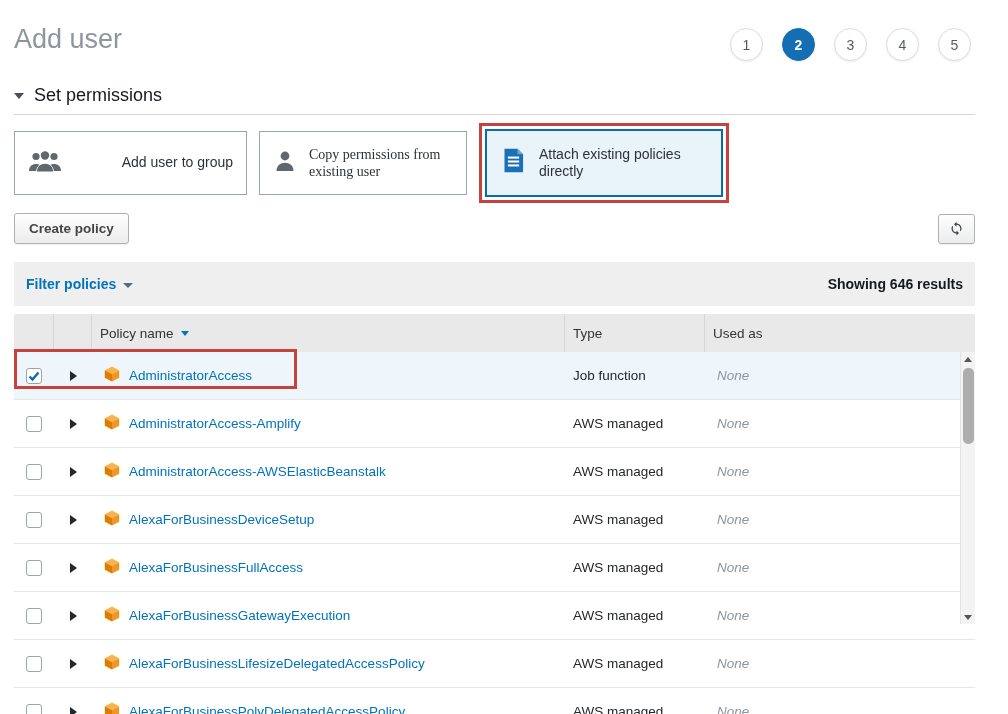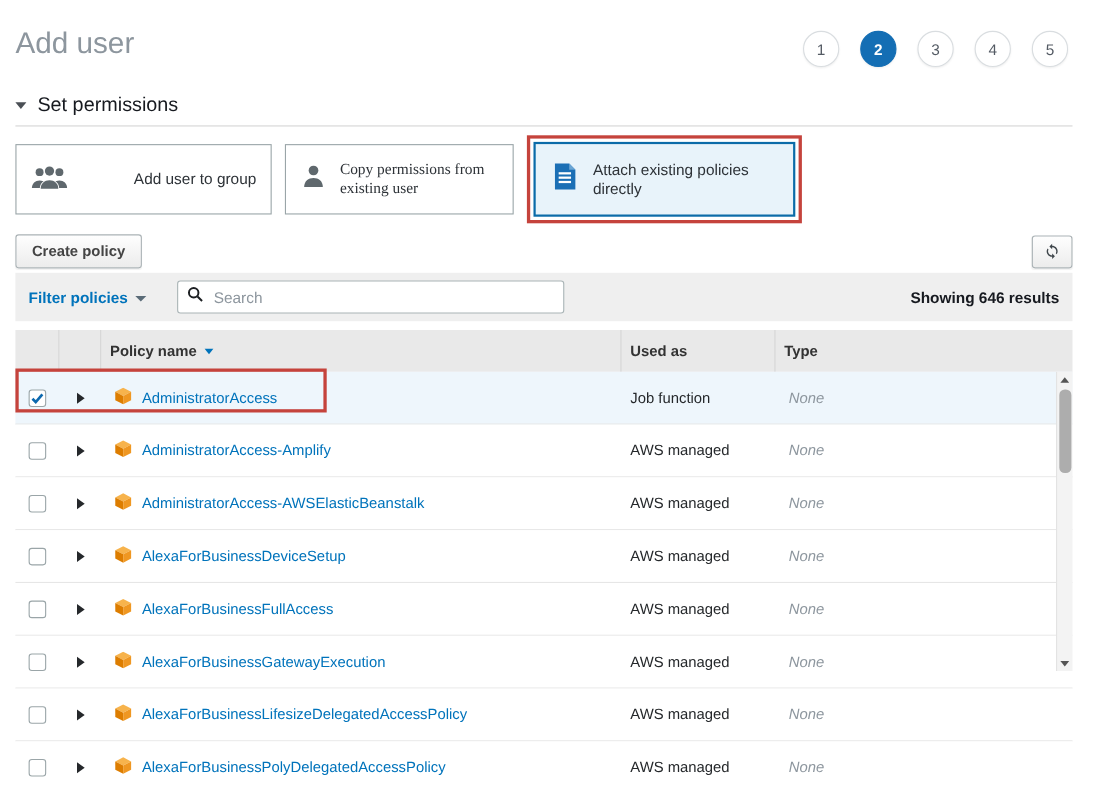--- a/index.html
+++ b/index.html
@@ -46,40 +46,40 @@
   .btn {
     background:linear-gradient(#fefefe,#ececec); border:1px solid #aab2b5;
     border-radius:3px; padding:7px 14px; font-weight:bold; font-size:13.5px;
     color:#444; cursor:pointer; box-shadow:0 1px 1px rgba(0,0,0,.06);
     font-family:"Liberation Sans", sans-serif;
   }
   .icon-btn { padding:6px 10px 4px; }
 
   
   .filter-bar {
-    margin-top:4px; background:#efefef; height:44px;
-    display:flex; align-items:center; padding:0 12px;
+    margin-top:18px; background:#efefef; height:44px;
+    display:flex; align-items:center; padding:0 12px;gap:33px;
   }
   .filter-link { color:#0073bb; font-weight:bold; font-size:14px; display:flex; align-items:center; gap:7px; cursor:pointer; }
   .chev-down { width:0; height:0; border-left:5px solid transparent; border-right:5px solid transparent; border-top:5px solid #5a6b77; margin-top:2px; }
   .search-box {
     margin-left:28px; background:#fff; border:1px solid #a9b4b6; border-radius:3px;
     height:30px; width:352px; display:flex; align-items:center; padding:0 8px; gap:7px;
   }
   .search-box input {
     border:none; outline:none; font-size:14px; width:100%; background:transparent;
     color:#16191f; font-family:"Liberation Sans", sans-serif;
   }
   .search-box input::placeholder { color:#8d969e; }
   .results-text { margin-left:auto; font-weight:bold; font-size:14px; color:#16191f; }
 
   
   .policy-table { margin-top:8px; position:relative; }
   .thead, .row { display:grid; grid-template-columns:40px 38px 1fr 140px 270px; align-items:center; }
-  .thead { background:#e9e9e9; height:38px; font-size:13.5px; font-weight:bold; color:#333; }
+  .thead { background:#e9e9e9; height:38px; font-size:13.5px; font-weight:normal; color:#333; }
   .th { height:100%; display:flex; align-items:center; padding:0 8px; border-right:1px solid #d6d6d6; }
   .th:last-child { border-right:none; }
   .sort-arrow { width:0; height:0; border-left:4px solid transparent; border-right:4px solid transparent; border-top:5px solid #0073bb; margin-left:7px; }
 
   .tbody-wrap { position:relative; }
   .row { height:48px; border-bottom:1px solid #e6e6e6; font-size:13.5px; background:#fff; }
   .row.highlighted { background:#eef6fc; }
   .cell-center { display:flex; justify-content:center; align-items:center; }
   .checkbox { width:16px; height:16px; border:1px solid #9aa5a8; border-radius:3px; background:#fff; cursor:pointer; display:flex; align-items:center; justify-content:center; }
   .checkbox svg { display:none; }
@@ -181,45 +181,36 @@
         </svg>
       </span>
     </button>
   </div>
 
   <div class="filter-bar">
     <div class="filter-link">
       <span>Filter policies</span>
       <span class="chev-down"></span>
     </div>
-    <div class="search-box">
-      <span>
-        <svg width="15" height="15" viewBox="0 0 16 16" fill="none" stroke="#1c1f22" stroke-width="1.9">
-          <circle cx="6.5" cy="6.5" r="4.6"></circle>
-          <line x1="10.2" y1="10.2" x2="14.6" y2="14.6"></line>
-        </svg>
-      </span>
-      <input type="text" placeholder="Search" style="">
-    </div>
     <div class="results-text">Showing 646 results</div>
   </div>
 
   <div class="policy-table">
     <div class="thead">
       <div class="th"></div>
       <div class="th"></div>
       <div class="th">
         <span>Policy name</span>
         <span class="sort-arrow"></span>
       </div>
       <div class="th">
+        <span>Type</span>
+      </div>
+      <div class="th">
         <span>Used as</span>
-      </div>
-      <div class="th">
-        <span>Type</span>
       </div>
     </div>
 
     <div class="tbody-wrap">
       <div>
           <div class="row highlighted">
     <div class="cell-center">
       <div class="checkbox checked">
         <svg width="12" height="12" viewBox="0 0 12 12" fill="none" stroke="#0d69af" stroke-width="2.4">
           <polyline points="1.5,6.5 4.5,9.5 10.5,2.5"></polyline>

